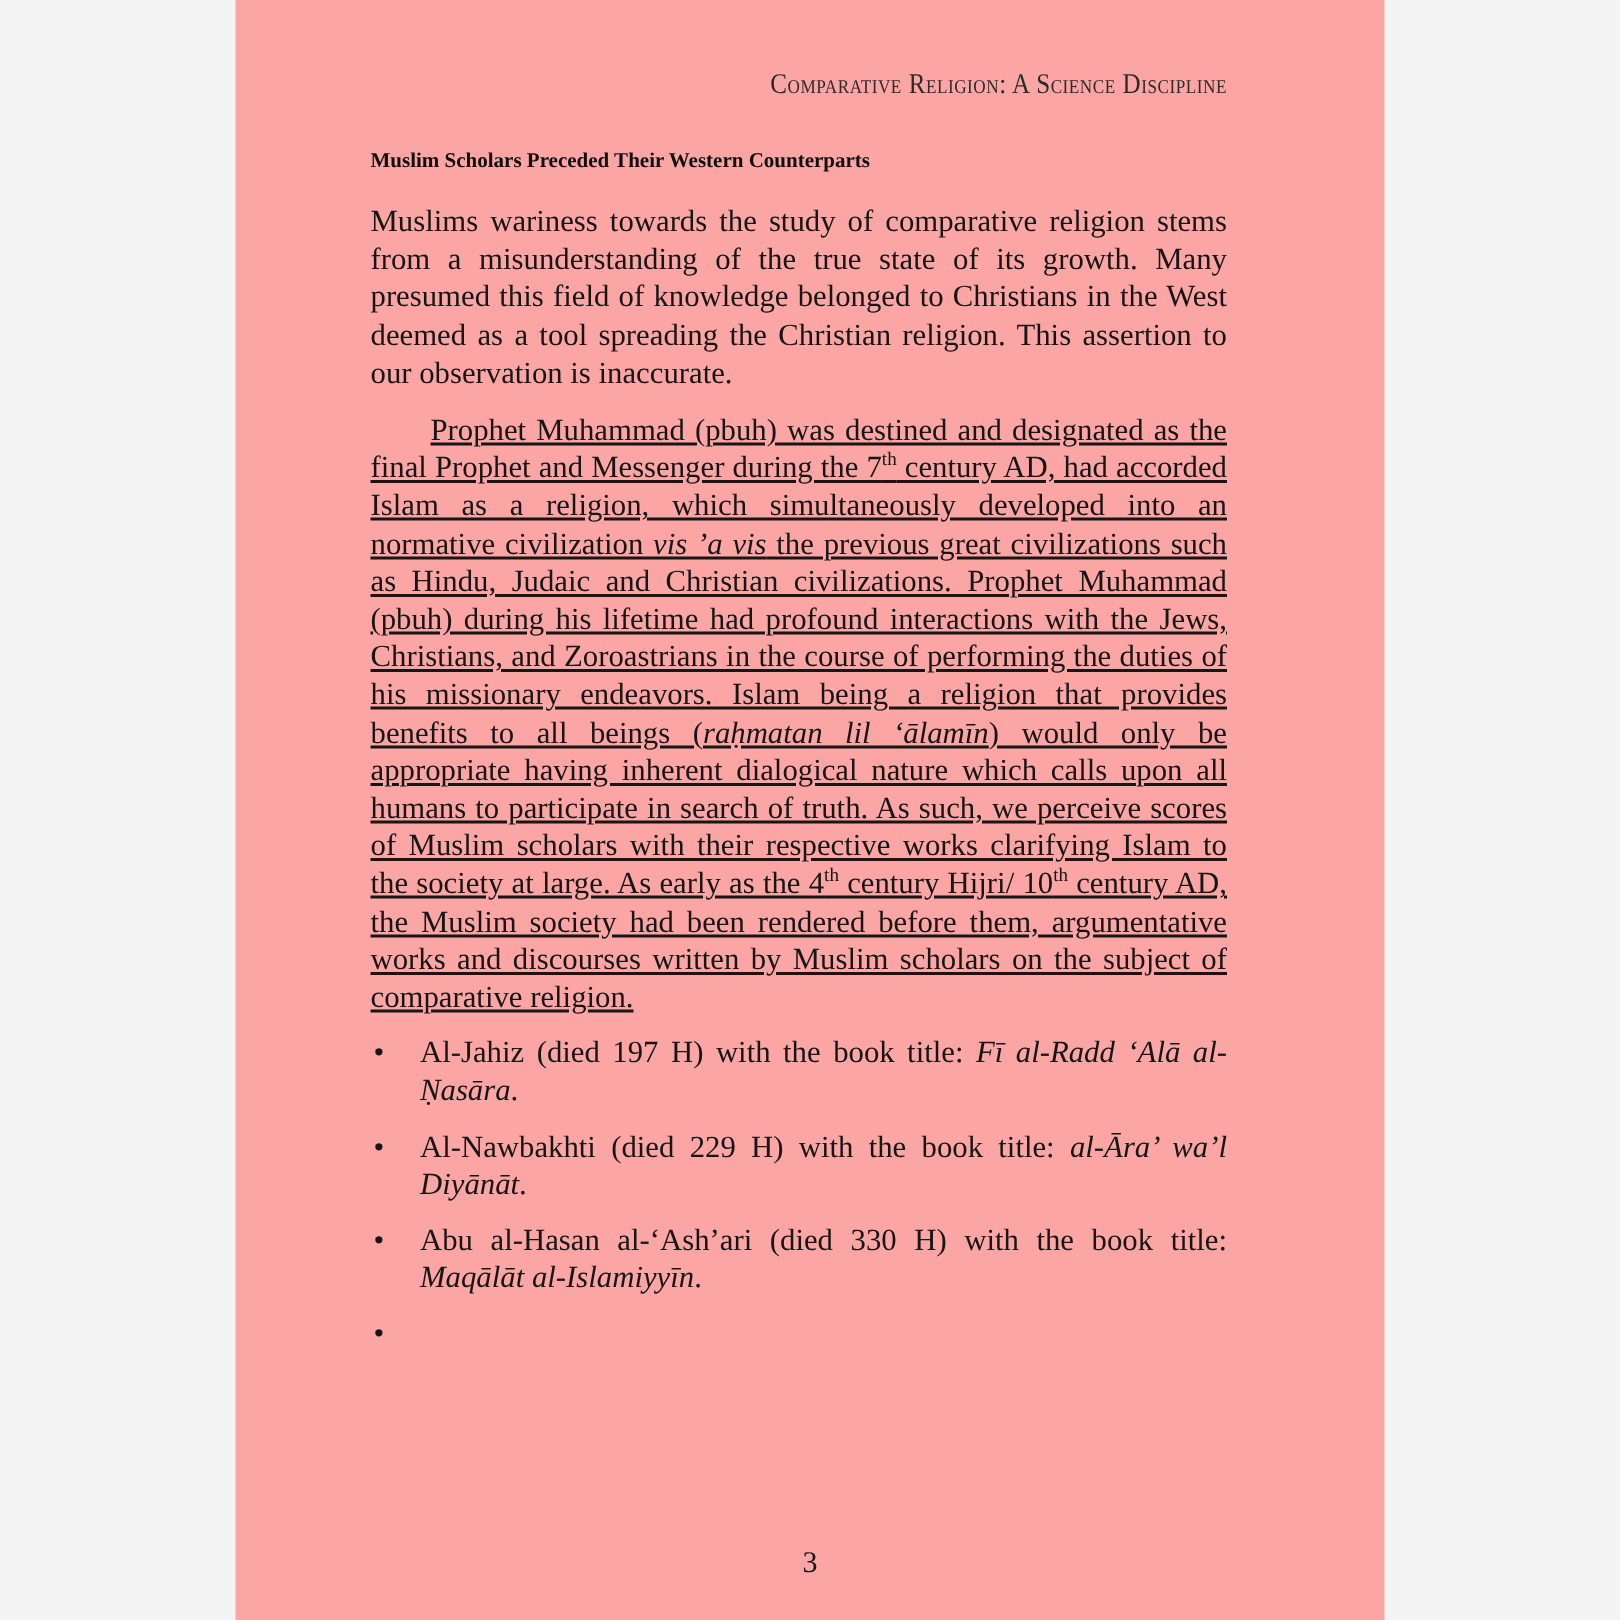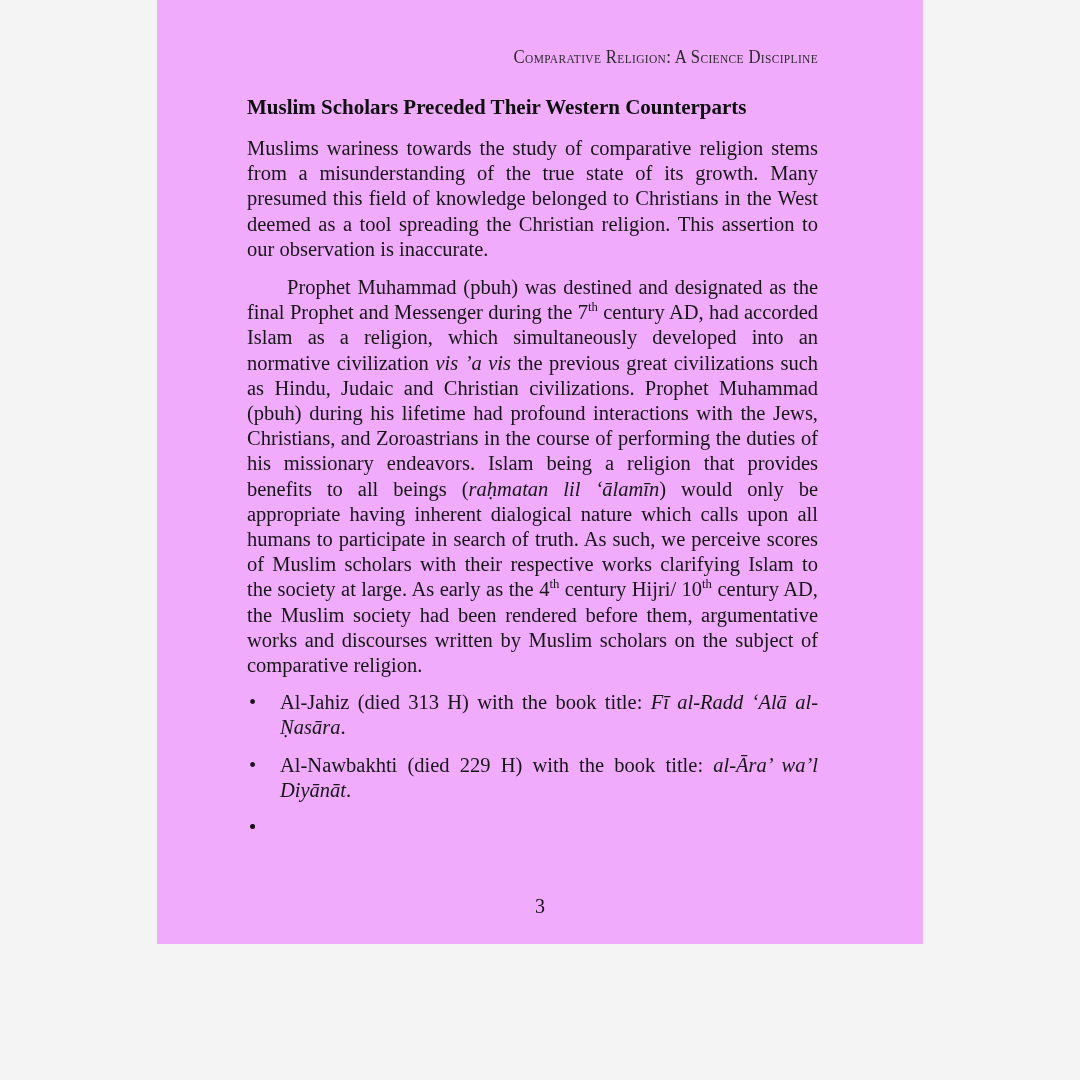--- a/index.html
+++ b/index.html
@@ -9,52 +9,52 @@
     height: 1080px;
     background: #f4f4f5;
     font-family: "Liberation Serif", serif;
     color: #161616;
   }
   .page {
     position: absolute;
     left: 157px;
     top: 0;
     width: 766px;
-    height: 944px;
-    background: #f0abfc;
+    height: 1080px;
+    background: #fca5a5;
   }
   .content {
     padding: 0 105px 0 90px;
   }
   .running-header {
     margin-top: 46px;
     text-align: right;
     font-variant: small-caps;
     font-size: 19px;
     letter-spacing: 0.4px;
     color: #2b2b2b;
     transform: scaleX(0.88);
     transform-origin: 100% 50%;
     white-space: nowrap;
   }
   .section-heading {
     margin: 27px 0 16px 0;
-    font-size: 21px;
+    font-size: 14px;
     line-height: 25px;
     font-weight: bold;
     color: #0f0f0f;
   }
   .para {
     margin: 13px 0 0 0;
     font-size: 20.5px;
     line-height: 25.2px;
     text-align: justify;
   }
   #paragraphs .para:first-child { margin-top: 12px; }
-  .para.indent { text-indent: 40px; }
+  .para.indent { text-indent: 40px; text-decoration: underline; }
   .i { font-style: italic; }
   sup.sup {
     font-size: 0.62em;
     vertical-align: super;
     line-height: 0;
   }
   ul.scholar-list {
     list-style: none;
     margin: 0;
     padding: 0;
@@ -87,20 +87,20 @@
 
 <div class="page">
   <div class="content">
     <div class="running-header">Comparative Religion: A Science Discipline</div>
     <h2 class="section-heading">Muslim Scholars Preceded Their Western Counterparts</h2>
     <div id="paragraphs">
         <p class="para"><span>Muslims wariness towards the study of comparative religion stems from a misunderstanding of the true state of its growth. Many presumed this field of knowledge belonged to Christians in the West deemed as a tool spreading the Christian religion. This assertion to our observation is inaccurate.</span></p>
         <p class="para indent"><span>Prophet Muhammad (pbuh) was destined and designated as the final Prophet and Messenger during the 7</span><sup class="sup">th</sup><span> century AD, had accorded Islam as a religion, which simultaneously developed into an normative civilization </span><span class="i">vis ’a vis</span><span> the previous great civilizations such as Hindu, Judaic and Christian civilizations. Prophet Muhammad (pbuh) during his lifetime had profound interactions with the Jews, Christians, and Zoroastrians in the course of performing the duties of his missionary endeavors. Islam being a religion that provides benefits to all beings (</span><span class="i">raḥmatan lil ʻālamīn</span><span>) would only be appropriate having inherent dialogical nature which calls upon all humans to participate in search of truth. As such, we perceive scores of Muslim scholars with their respective works clarifying Islam to the society at large. As early as the 4</span><sup class="sup">th</sup><span> century Hijri/ 10</span><sup class="sup">th</sup><span> century AD, the Muslim society had been rendered before them, argumentative works and discourses written by Muslim scholars on the subject of comparative religion.</span></p>
       </div>
     <ul id="bullets" class="scholar-list">
-        <li class="bullet-item"><span class="bullet-marker">•</span><span><span>Al-Jahiz (died 313 H) with the book title: </span><span class="i">Fī al-Radd ʻAlā al-Ṇasāra</span><span>.</span></span></li>
+        <li class="bullet-item"><span class="bullet-marker">•</span><span><span>Al-Jahiz (died 197 H) with the book title: </span><span class="i">Fī al-Radd ʻAlā al-Ṇasāra</span><span>.</span></span></li>
         <li class="bullet-item"><span class="bullet-marker">•</span><span><span>Al-Nawbakhti (died 229 H) with the book title: </span><span class="i">al-Āra’ wa’l Diyānāt</span><span>.</span></span></li>
-        <li class="bullet-item"><span class="bullet-marker">•</span></li>
+        <li class="bullet-item"><span class="bullet-marker">•</span><span><span>Abu al-Hasan al-ʻAsh’ari (died 330 H) with the book title: </span><span class="i">Maqālāt al-Islamiyyīn</span><span>.</span></span></li>
         <li class="bullet-item"><span class="bullet-marker">•</span></li>
       </ul>
   </div>
   <div class="page-number">3</div>
 </div>
 
 </body></html>

